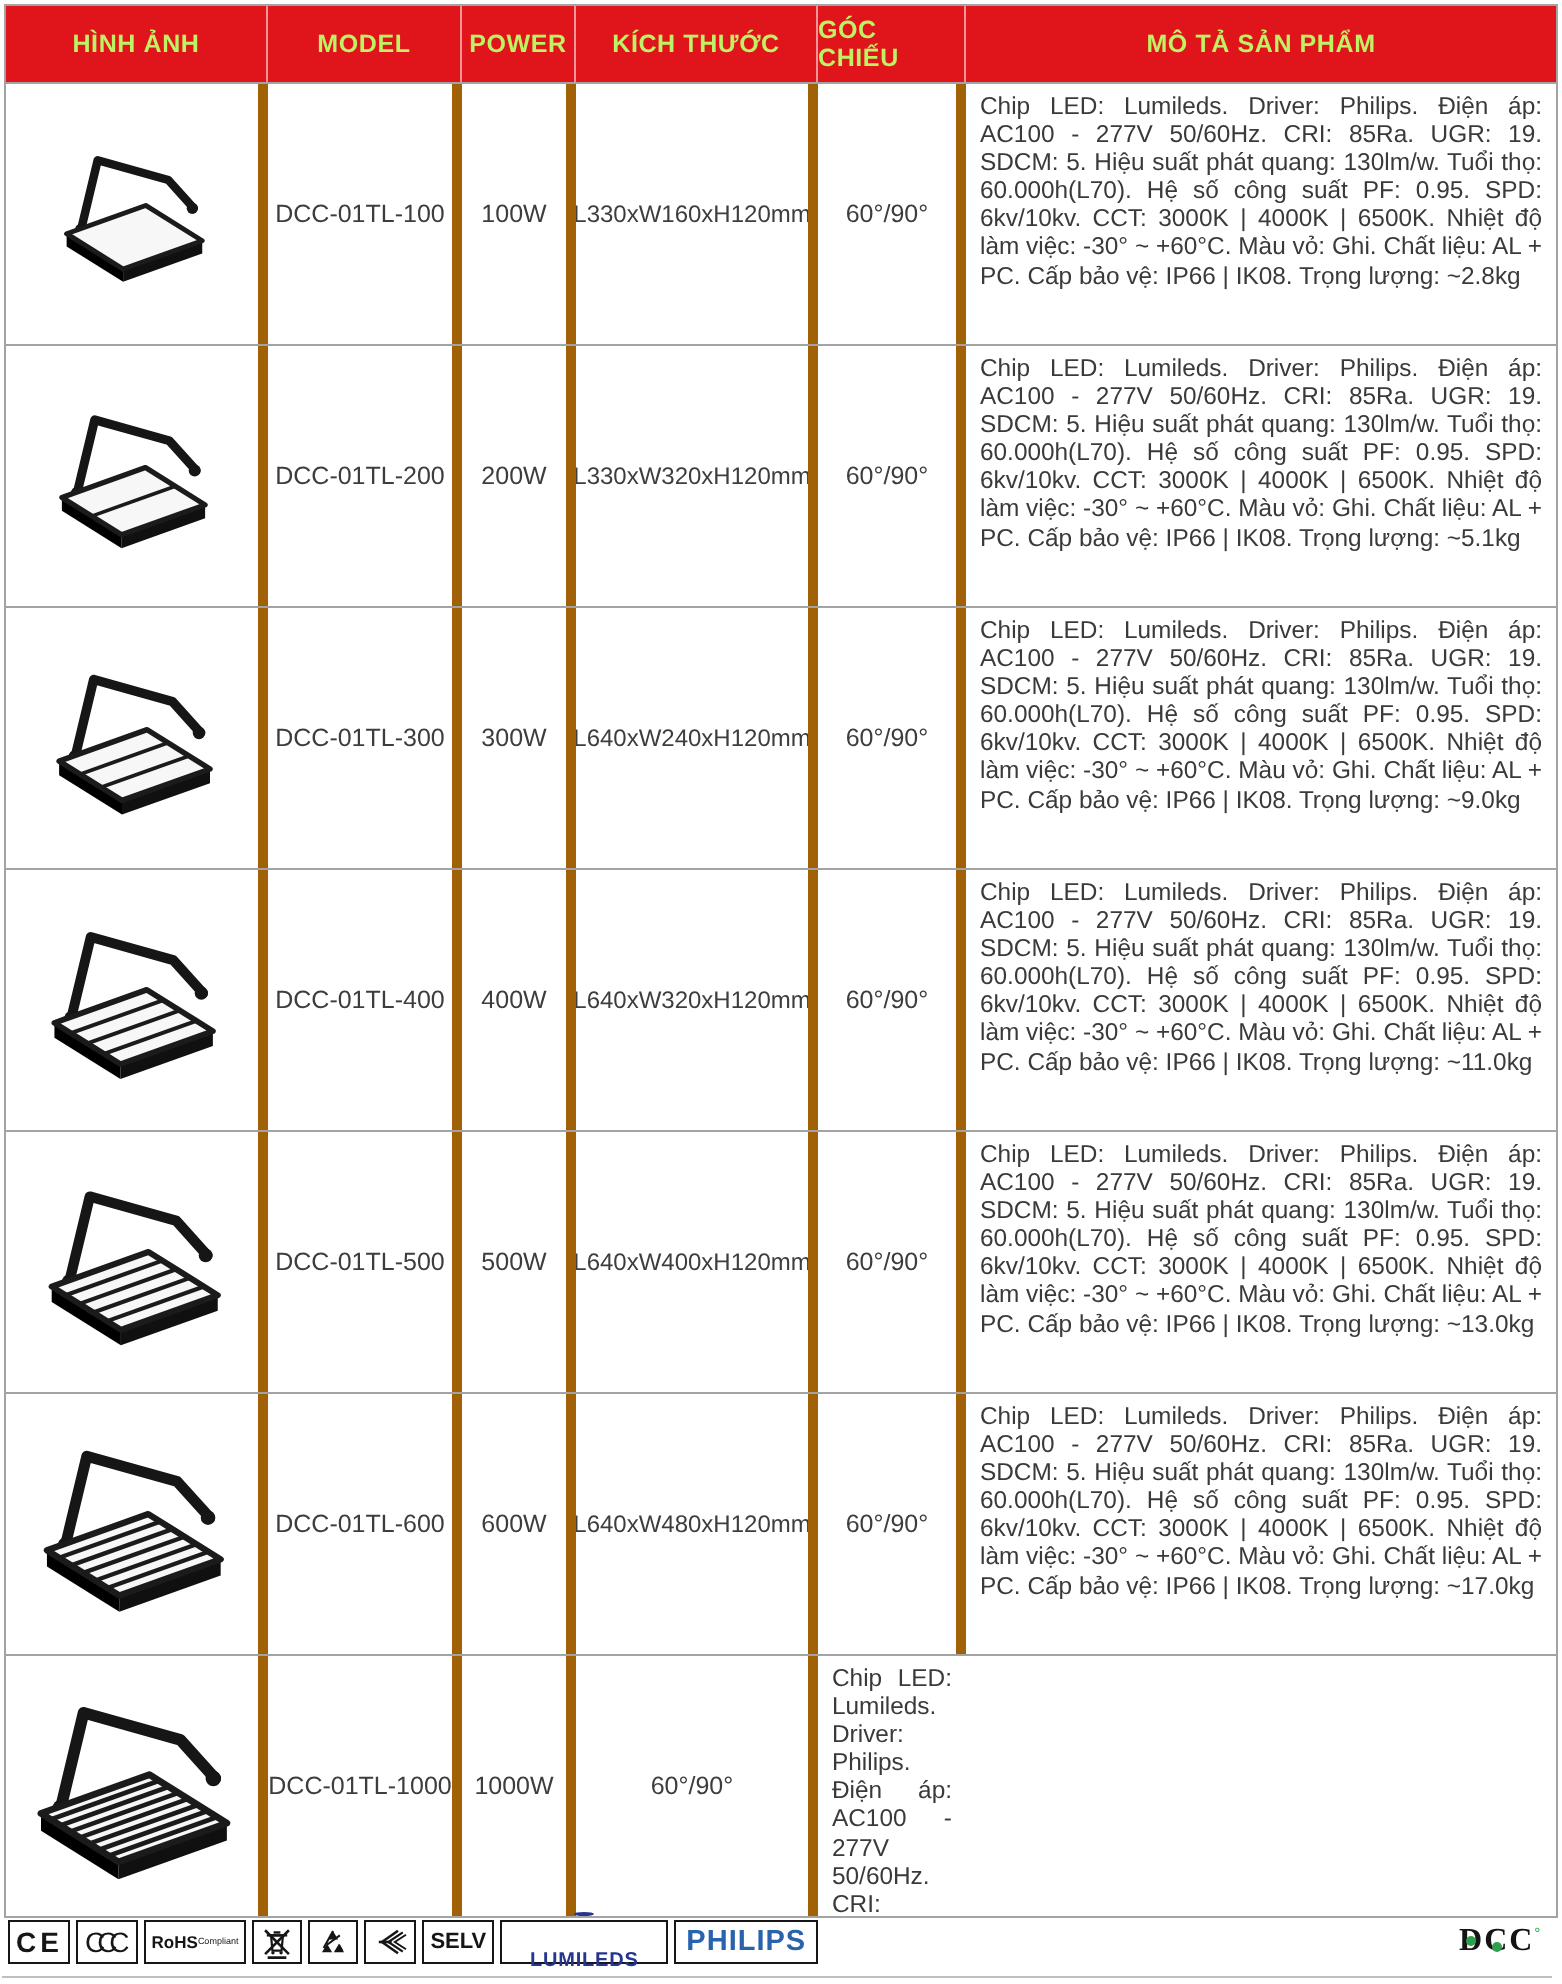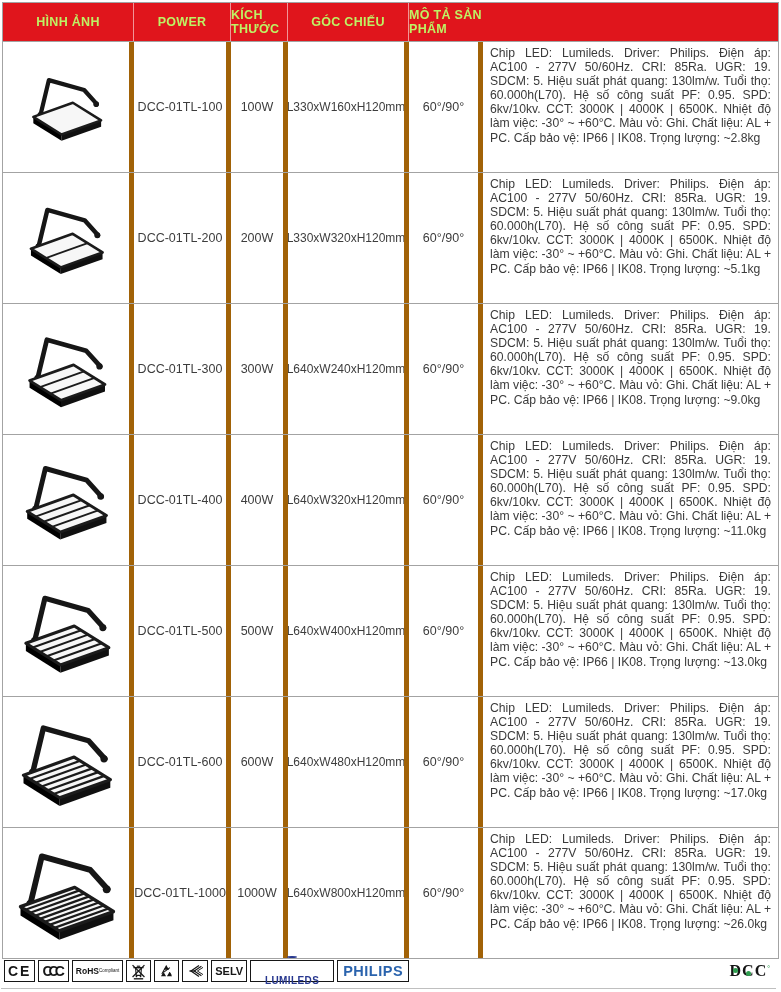--- a/index.html
+++ b/index.html
@@ -22,21 +22,21 @@
              font-size:12.2px;line-height:14.1px;color:#3a3a3a;}
   .lamp{display:flex;align-items:center;justify-content:center;}
   
   .footer{position:absolute;left:1px;top:952px;width:775px;height:34px;
           display:flex;align-items:center;padding-top:2px;
           border-bottom:1px solid #bfbfbf;}
   .badge{height:22px;border:1.5px solid #161616;background:#fff;display:flex;
          align-items:center;justify-content:center;margin-left:3px;padding:0 3px;
          box-sizing:border-box;color:#161616;}
   .b-ce{font-weight:bold;font-size:14px;letter-spacing:2px;min-width:26px;}
-  .b-ccc{font-weight:bold;font-size:14px;letter-spacing:-4px;min-width:26px;padding-right:7px;}
+  .b-ccc{font-weight:normal;font-size:14px;letter-spacing:-4px;min-width:26px;padding-right:7px;}
   .b-rohs{flex-direction:row;line-height:1;min-width:26px;}
   .b-rohs .r1{font-weight:bold;font-size:8.5px;}
   .b-rohs .r2{font-size:4.5px;}
   .b-selv{font-weight:bold;font-size:11px;min-width:30px;}
   .b-lumileds{min-width:84px;gap:17px;flex-direction:column;}
   .lum-text{font-weight:bold;font-size:10px;color:#26368e;letter-spacing:.4px;}
   .lum-swirl{width:10px;height:10px;border-radius:50%;
              background:radial-gradient(circle at 35% 35%, #fff 0 22%, #26368e 23% 100%);
              border:1px solid #26368e;box-sizing:border-box;}
   .b-philips{min-width:72px;}
@@ -49,20 +49,21 @@
   .brand-logo sup{font-size:7px;color:#2e9e4f;}
 </style>
 </head>
 <body>
 
 <div class="page">
 
   <div class="spec-table">
     <div class="grid-row header-row" style="background: rgb(224, 21, 28);">
       <div class="header-cell">HÌNH ẢNH</div>
+      <div class="header-cell">MODEL</div>
       <div class="header-cell">POWER</div>
       <div class="header-cell">KÍCH THƯỚC</div>
       <div class="header-cell">GÓC CHIẾU</div>
       <div class="header-cell">MÔ TẢ SẢN PHẨM</div>
     </div>
     <div id="table-body">
     <div class="grid-row body-row">
       <div class="cell lamp">
         <span class="lamp-holder"><svg width="89" viewBox="0 0 126 112">
                 <path d="M26,70 L38,20 L88,34 L106,54" fill="none" stroke="#161616" stroke-width="6" stroke-linejoin="round" stroke-linecap="round"></path>
@@ -261,23 +262,20 @@
                 <line x1="41" y1="87.625" x2="97" y2="67.625" stroke="#1b1b1b" stroke-width="2.4"></line>
                 <line x1="46" y1="90.75" x2="102" y2="70.75" stroke="#1b1b1b" stroke-width="2.4"></line>
                 <line x1="51" y1="93.875" x2="107" y2="73.875" stroke="#1b1b1b" stroke-width="2.4"></line>
               </svg></span>
       </div>
       <div class="cell">
         <span>DCC-01TL-1000</span>
       </div>
       <div class="cell">
         <span>1000W</span>
-      </div>
-      <div class="cell dim-text">
-        <span>L640xW800xH120mm</span>
       </div>
       <div class="cell">
         <span>60°/90°</span>
       </div>
       <div class="cell desc-cell">
         <span>Chip LED: Lumileds. Driver: Philips. Điện áp: AC100 - 277V 50/60Hz. CRI: 85Ra. UGR: 19. SDCM: 5. Hiệu suất phát quang: 130lm/w. Tuổi thọ: 60.000h(L70). Hệ số công suất PF: 0.95. SPD: 6kv/10kv. CCT: 3000K | 4000K | 6500K. Nhiệt độ làm việc: -30° ~ +60°C. Màu vỏ: Ghi. Chất liệu: AL + PC. Cấp bảo vệ: IP66 | IK08. Trọng lượng: ~26.0kg</span>
       </div>
     </div>
   </div>
   </div>

